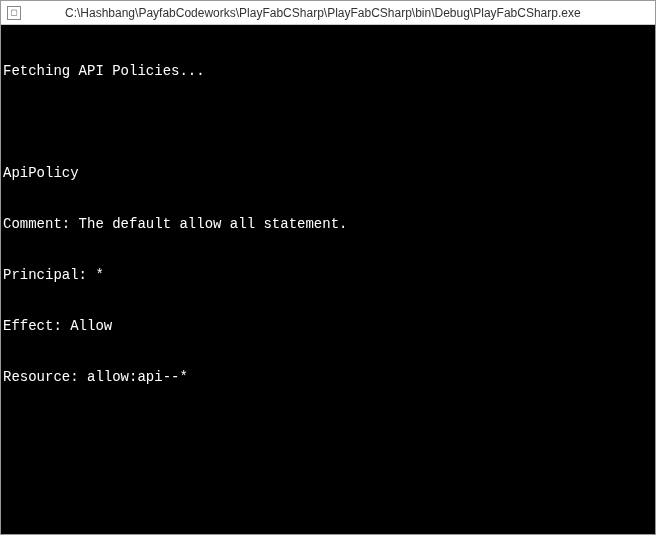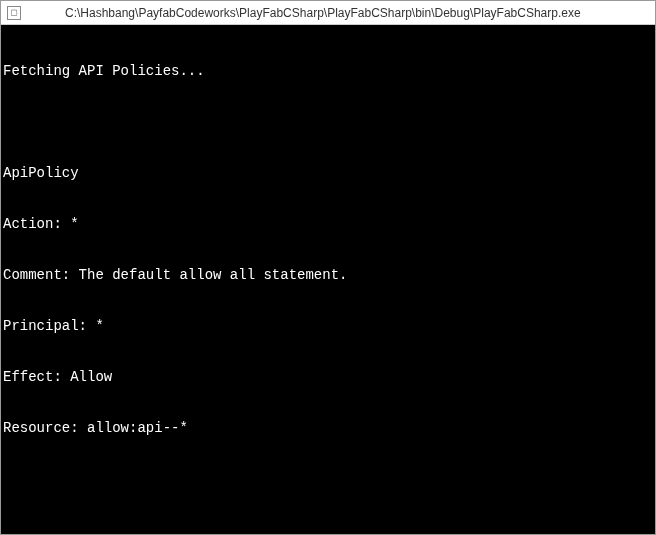--- a/index.html
+++ b/index.html
@@ -67,21 +67,20 @@
 
 <div class="window">
   <div class="title-bar">
     <span class="app-icon">▢</span>
     <span class="title-text">C:\Hashbang\PayfabCodeworks\PlayFabCSharp\PlayFabCSharp\bin\Debug\PlayFabCSharp.exe</span>
   </div>
   <div class="console">
     <span class="line">Fetching API Policies...</span>
     <span class="line"></span>
     <span class="line">ApiPolicy</span>
-    <span class="line">Action: *</span>
     <span class="line">Comment: The default allow all statement.</span>
     <span class="line">Principal: *</span>
     <span class="line">Effect: Allow</span>
     <span class="line">Resource: allow:api--*</span>
     <span class="line"></span>
     
     
     
     
     

